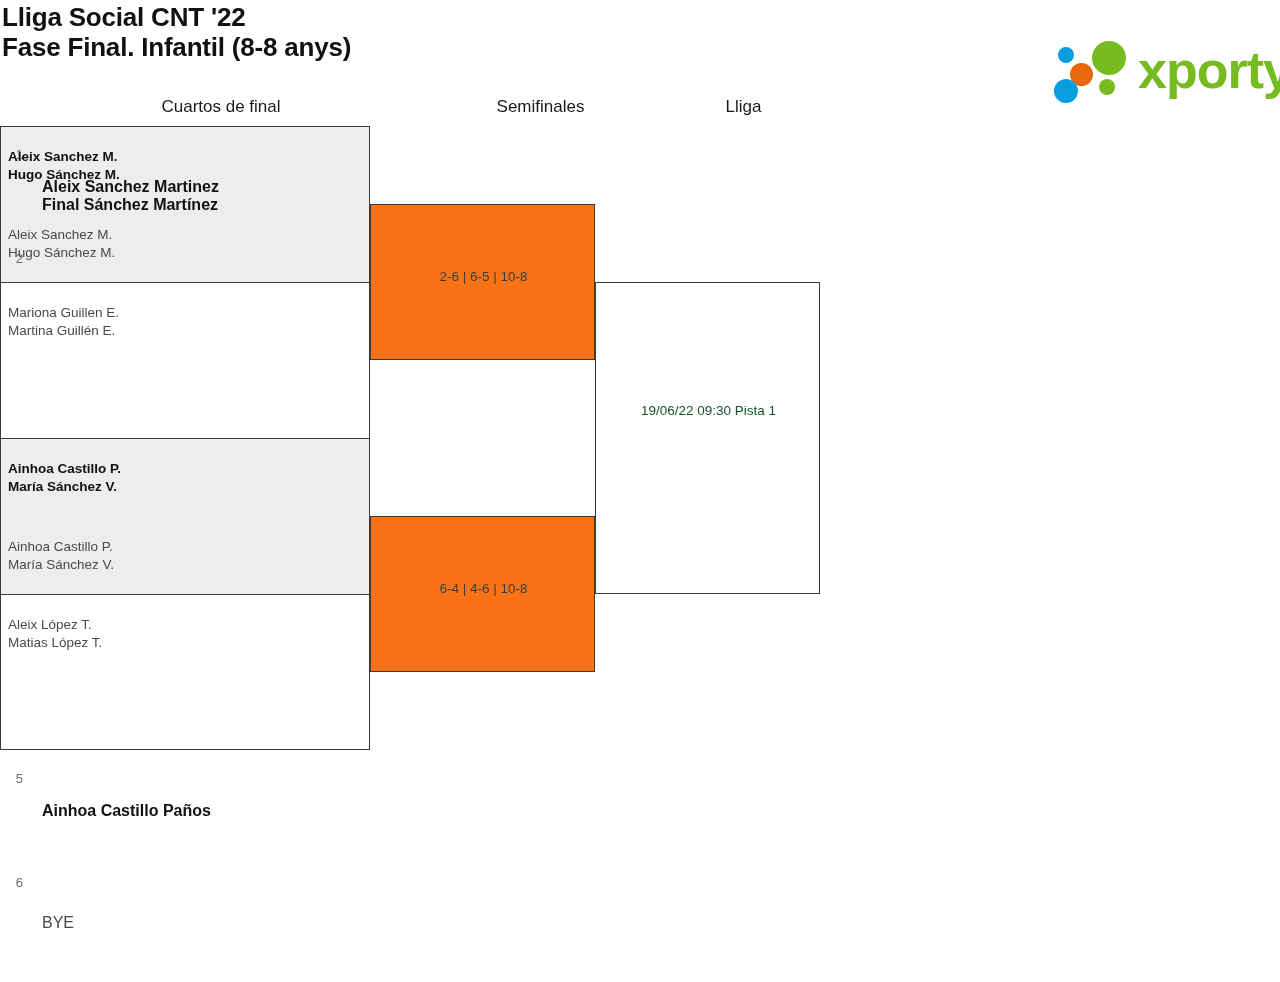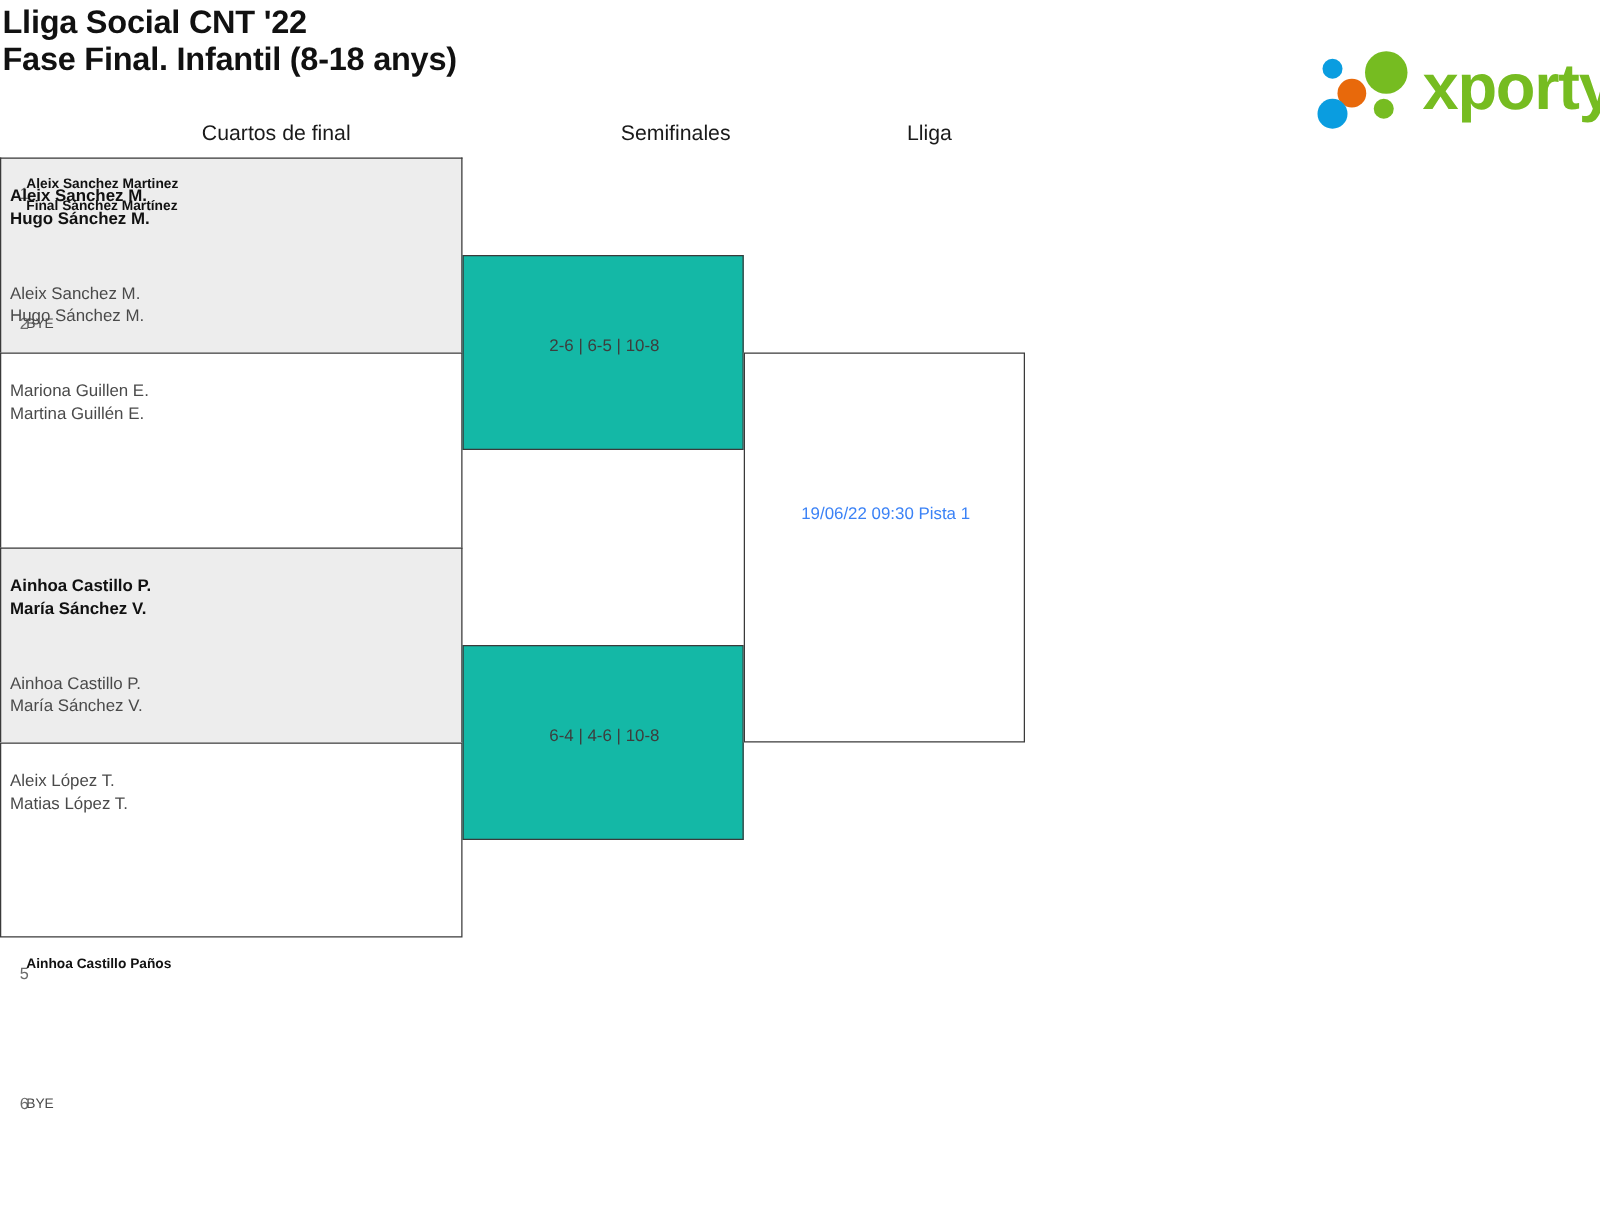--- a/index.html
+++ b/index.html
@@ -55,37 +55,37 @@
   }
   .qf-block.last { border-bottom: 1px solid #3a3a3a; }
   .qf-block.shaded { background: #ededed; }
   .qf-block.plain  { background: #ffffff; }
 
   .seed {
     position: absolute; left: 6px; width: 16px;
     font-size: 13px; color: #6b6b6b; text-align: right; line-height: 16px;
   }
   .team {
-    position: absolute; left: 20px; right: 8px;
-    font-size: 11px; line-height: 18px; color: #4a4a4a;
+    position: absolute; left: 41px; right: 8px;
+    font-size: 16px; line-height: 18px; color: #4a4a4a; margin-top: 40px;
   }
   .team.winner { color: #111111; font-weight: bold; }
   .team .ln { display: block; white-space: nowrap; }
   .team.single .ln { line-height: 18px; }
 
   .qf-score {
     position: absolute; left: 26px; right: 8px; text-align: center;
     font-size: 13.5px; color: #3d3d3d; line-height: 18px;
   }
 
   
   .sf-box {
     position: absolute; left: 370px; width: 225px;
     border: 1px solid #3a3a3a;
-    background: #14b8a6;
+    background: #f97316;
   }
   .sf-name {
     position: absolute; left: 8px; width: 215px;
     font-size: 13.5px; line-height: 18px; color: #4a4a4a;
   }
   .sf-name.winner { color: #111111; font-weight: bold; }
   .sf-name .ln { display: block; white-space: nowrap; }
   .sf-score {
     position: absolute; left: 0; width: 225px; text-align: center;
     font-size: 13.5px; color: #3d3d3d; line-height: 18px;
@@ -97,29 +97,29 @@
     border: 1px solid #3a3a3a;
     background: #ffffff;
   }
   .final-name {
     position: absolute; left: 8px; width: 215px;
     font-size: 13.5px; line-height: 18px; color: #4a4a4a;
   }
   .final-name .ln { display: block; white-space: nowrap; }
   .final-meta {
     position: absolute; left: 0; width: 225px; text-align: center;
-    font-size: 13.5px; color: #3b82f6; line-height: 18px;
+    font-size: 13.5px; color: #14532d; line-height: 18px;
   }
 </style>
 </head>
 <body>
 
 <div id="header">
   <div id="tournament-title">Lliga Social CNT '22
-Fase Final. Infantil (8-18 anys)</div>
+Fase Final. Infantil (8-8 anys)</div>
 
   <div id="logo">
     <span class="dot" style="left:12px;  top:10px; width:16px; height:16px; background:#0a9de0;"></span>
     <span class="dot" style="left:24px;  top:26px; width:23px; height:23px; background:#e8690b;"></span>
     <span class="dot" style="left:46px;  top:4px;  width:34px; height:34px; background:#76bc21;"></span>
     <span class="dot" style="left:53px;  top:42px; width:16px; height:16px; background:#76bc21;"></span>
     <span class="dot" style="left:8px;   top:42px; width:24px; height:24px; background:#0a9de0;"></span>
     <div id="logo-word">xporty</div>
   </div>
 </div>

